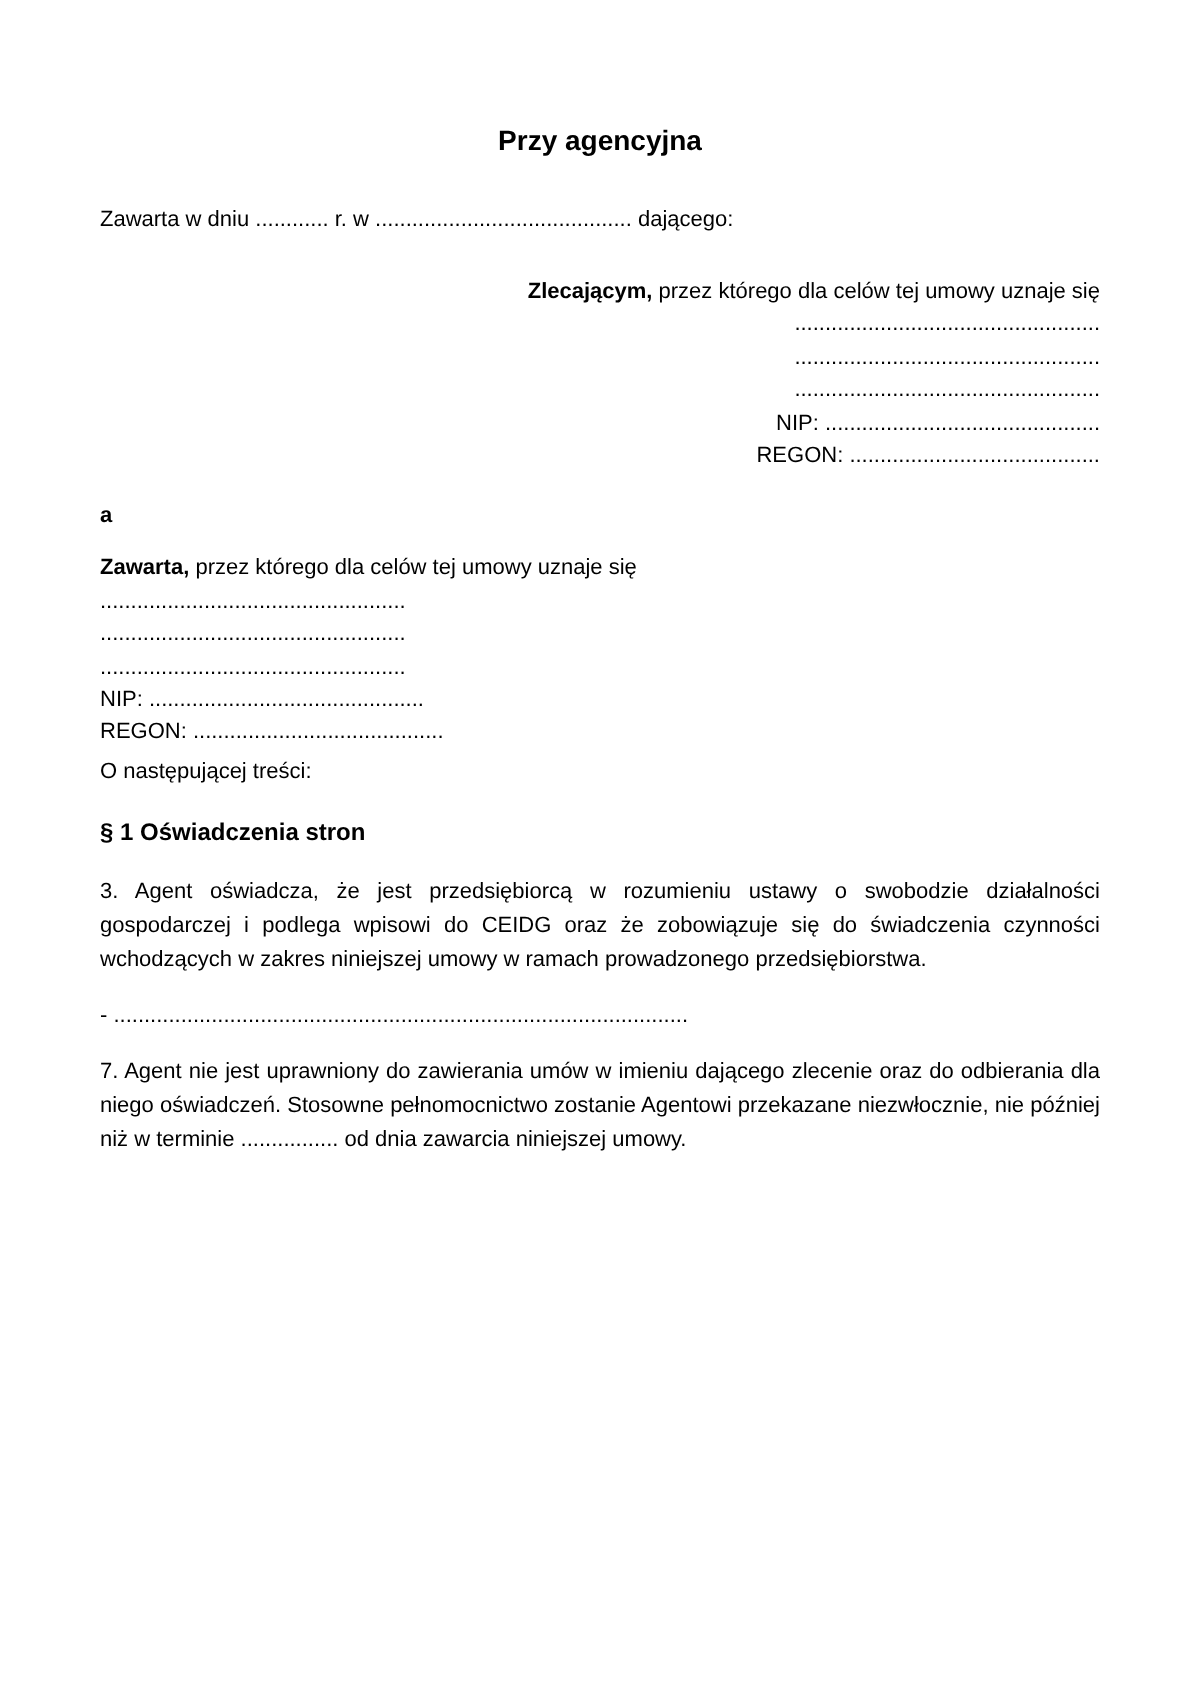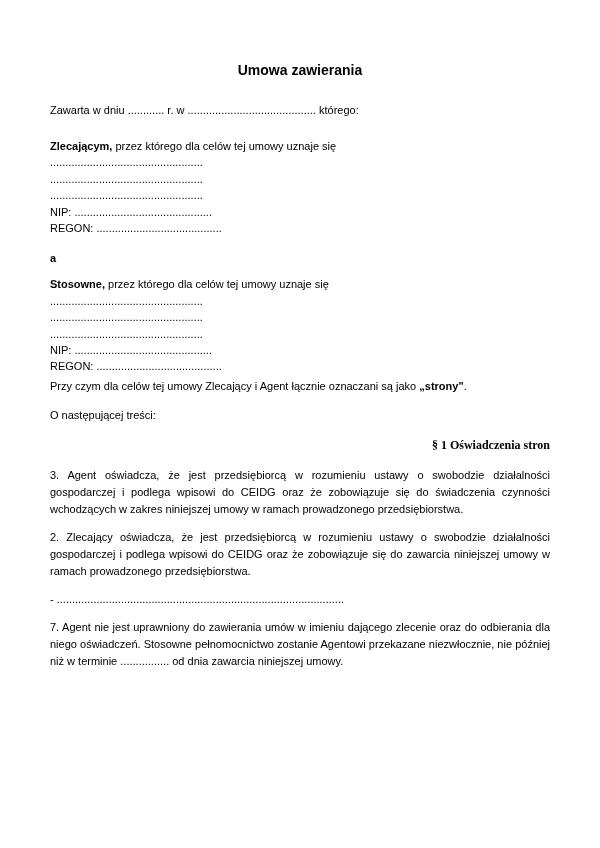--- a/index.html
+++ b/index.html
@@ -29,90 +29,87 @@
   .intro {
     margin: 0 0 20px 0;
     line-height: 15px;
   }
   .party p {
     margin: 0;
     line-height: 16.4px;
     white-space: nowrap;
     overflow: hidden;
   }
-  .party.first { margin: 0 0 15px 0; }
+  .party.first { margin: 0 0 15px 0; text-align: right; }
   .party.tight { margin: 0 0 4px 0; }
   .connector {
     font-weight: bold;
     margin: 0 0 10px 0;
     line-height: 15px;
   }
   .clause {
     margin: 0 0 14px 0;
     line-height: 15px;
   }
   .preamble {
     margin: 0 0 15px 0;
     line-height: 15px;
   }
   .sec-heading {
     font-size: 12px;
     font-weight: bold;
-    text-align: right;
+    text-align: left;
     line-height: 15px;
     margin: 0 0 14px 0;
-    font-family: Liberation Serif, serif;
   }
   .body-par {
     margin: 0 0 11px 0;
     line-height: 17px;
   }
   .just { text-align: justify; }
   .mb0 { margin-bottom: 0; }
   .dash-line {
     margin: 0 0 11px 0;
     line-height: 17px;
     white-space: nowrap;
     overflow: hidden;
   }
   strong { font-weight: bold; }
 </style>
 </head>
 <body>
 
 <main class="page">
 
-  <h1 class="title">Umowa zawierania</h1>
+  <h1 class="title">Przy agencyjna</h1>
 
-  <p class="intro">Zawarta w dniu ............ r. w .......................................... którego:</p>
+  <p class="intro">Zawarta w dniu ............ r. w .......................................... dającego:</p>
 
   <section class="party first">
     <p><strong>Zlecającym,</strong><span> przez którego dla celów tej umowy uznaje się</span></p>
     <p>..................................................</p>
     <p>..................................................</p>
     <p>..................................................</p>
     <p><span>NIP: </span><span>.............................................</span></p>
     <p><span>REGON: </span><span>.........................................</span></p>
   </section>
 
   <p class="connector">a</p>
 
   <section class="party tight">
-    <p><strong>Stosowne,</strong><span> przez którego dla celów tej umowy uznaje się</span></p>
+    <p><strong>Zawarta,</strong><span> przez którego dla celów tej umowy uznaje się</span></p>
     <p>..................................................</p>
     <p>..................................................</p>
     <p>..................................................</p>
     <p><span>NIP: </span><span>.............................................</span></p>
     <p><span>REGON: </span><span>.........................................</span></p>
   </section>
 
-  <p class="clause"><span>Przy czym dla celów tej umowy Zlecający i Agent łącznie oznaczani są jako </span><strong>„strony"</strong><span>.</span></p>
 
   <p class="preamble">O następującej treści:</p>
 
   <h2 class="sec-heading">§ 1 Oświadczenia stron</h2>
   <p class="body-par just">3. Agent oświadcza, że jest przedsiębiorcą w rozumieniu ustawy o swobodzie działalności gospodarczej i podlega wpisowi do CEIDG oraz że zobowiązuje się do świadczenia czynności wchodzących w zakres niniejszej umowy w ramach prowadzonego przedsiębiorstwa.</p>
-  <p class="body-par just">2. Zlecający oświadcza, że jest przedsiębiorcą w rozumieniu ustawy o swobodzie działalności gospodarczej i podlega wpisowi do CEIDG oraz że zobowiązuje się do zawarcia niniejszej umowy w ramach prowadzonego przedsiębiorstwa.</p>
 
   <p class="dash-line">- ..............................................................................................</p>
   <p class="body-par just">7. Agent nie jest uprawniony do zawierania umów w imieniu dającego zlecenie oraz do odbierania dla niego oświadczeń. Stosowne pełnomocnictwo zostanie Agentowi przekazane niezwłocznie, nie później niż w terminie ................ od dnia zawarcia niniejszej umowy.</p>
 
 </main>
 
 </body></html>

